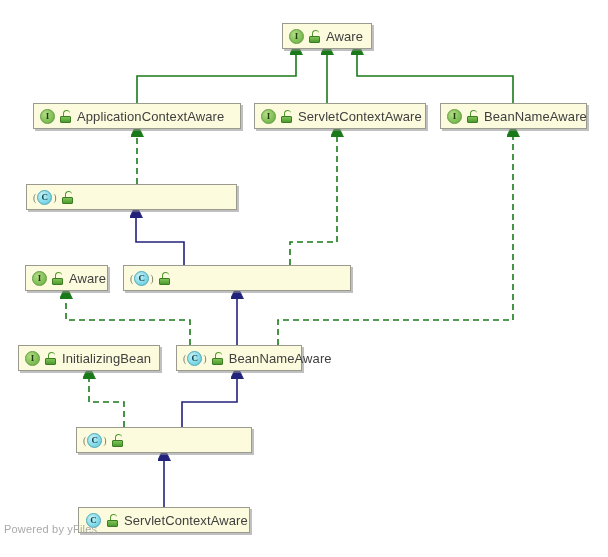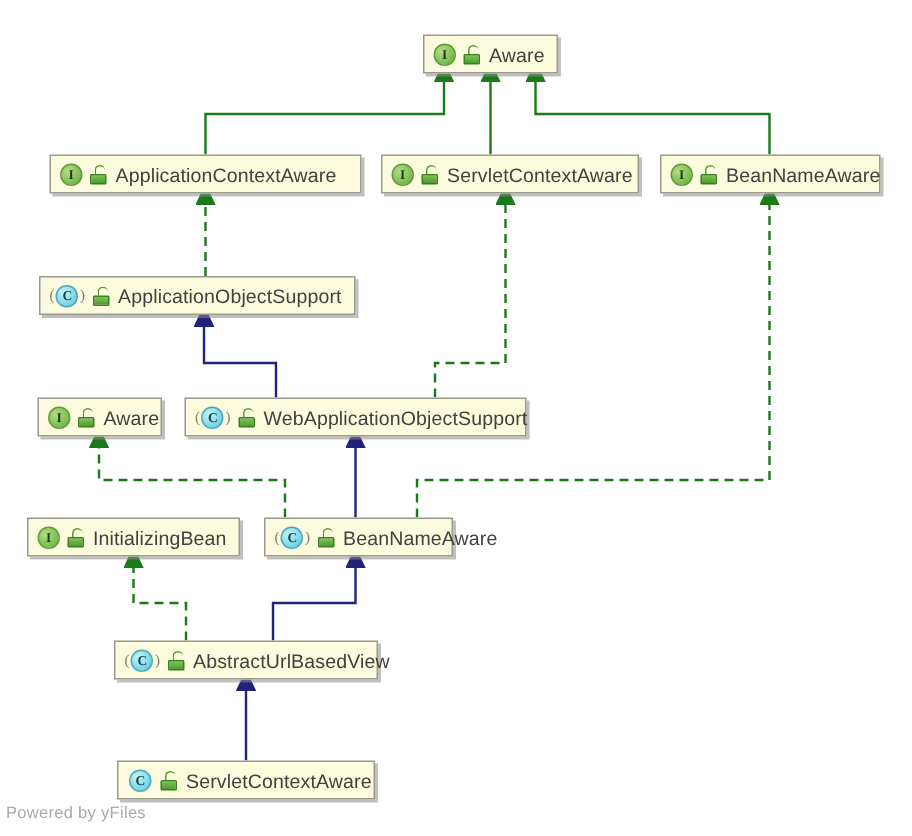--- a/index.html
+++ b/index.html
@@ -115,21 +115,21 @@
     width: 7px; height: 7px;
     border: 1.5px solid #4e9a2f;
     border-bottom: none;
     border-right: none;
     border-radius: 4px 4px 0 0;
     box-sizing: border-box;
   }
   .watermark {
     position: absolute;
     left: 4px;
-    top: 536px;
+    top: 523px;
     font-size: 11px;
     color: #a9a9a9;
     font-family: "Liberation Sans", sans-serif;
     letter-spacing: 0.2px;
   }
 </style>
 </head>
 <body>
 
 <div id="diagram">
@@ -191,37 +191,35 @@
           <span class="body"></span>
         </span>
         <span class="label">BeanNameAware</span>
       </div>
       <div class="node" style="left: 26px; top: 184px; width: 211px; height: 26px;">
         <span class="icon-stereo ico-class-abstract">(<span class="circ">C</span>)</span>
         <span class="ico-lock">
           <span class="shackle"></span>
           <span class="body"></span>
         </span>
-        <span class="label">ApplicationObjectSupport</span>
       </div>
       <div class="node" style="left: 25px; top: 265px; width: 83px; height: 26px;">
         <span class="icon-stereo ico-interface">I</span>
         <span class="ico-lock">
           <span class="shackle"></span>
           <span class="body"></span>
         </span>
         <span class="label">Aware</span>
       </div>
       <div class="node" style="left: 123px; top: 265px; width: 228px; height: 26px;">
         <span class="icon-stereo ico-class-abstract">(<span class="circ">C</span>)</span>
         <span class="ico-lock">
           <span class="shackle"></span>
           <span class="body"></span>
         </span>
-        <span class="label">WebApplicationObjectSupport</span>
       </div>
       <div class="node" style="left: 18px; top: 345px; width: 142px; height: 26px;">
         <span class="icon-stereo ico-interface">I</span>
         <span class="ico-lock">
           <span class="shackle"></span>
           <span class="body"></span>
         </span>
         <span class="label">InitializingBean</span>
       </div>
       <div class="node" style="left: 176px; top: 345px; width: 126px; height: 26px;">
@@ -231,21 +229,20 @@
           <span class="body"></span>
         </span>
         <span class="label">BeanNameAware</span>
       </div>
       <div class="node" style="left: 76px; top: 427px; width: 176px; height: 26px;">
         <span class="icon-stereo ico-class-abstract">(<span class="circ">C</span>)</span>
         <span class="ico-lock">
           <span class="shackle"></span>
           <span class="body"></span>
         </span>
-        <span class="label">AbstractUrlBasedView</span>
       </div>
       <div class="node" style="left: 78px; top: 507px; width: 172px; height: 26px;">
         <span class="icon-stereo ico-class">
           <span class="circ">C</span>
         </span>
         <span class="ico-lock">
           <span class="shackle"></span>
           <span class="body"></span>
         </span>
         <span class="label">ServletContextAware</span>

